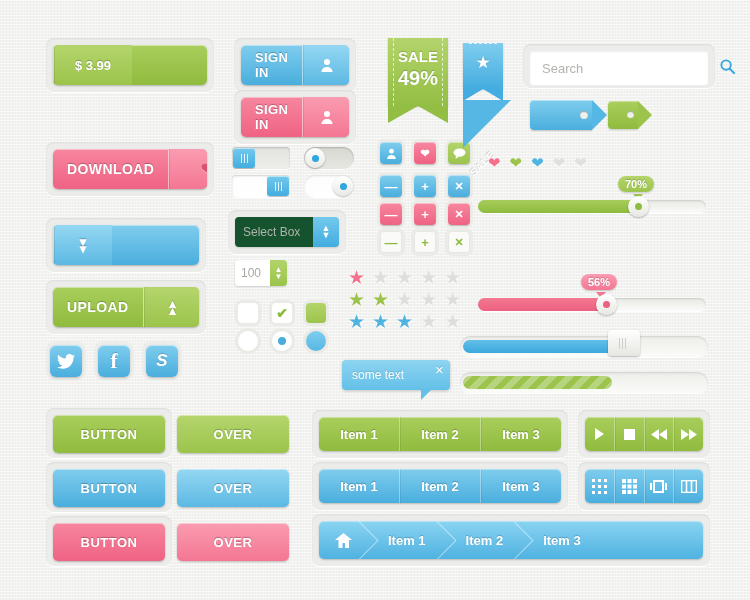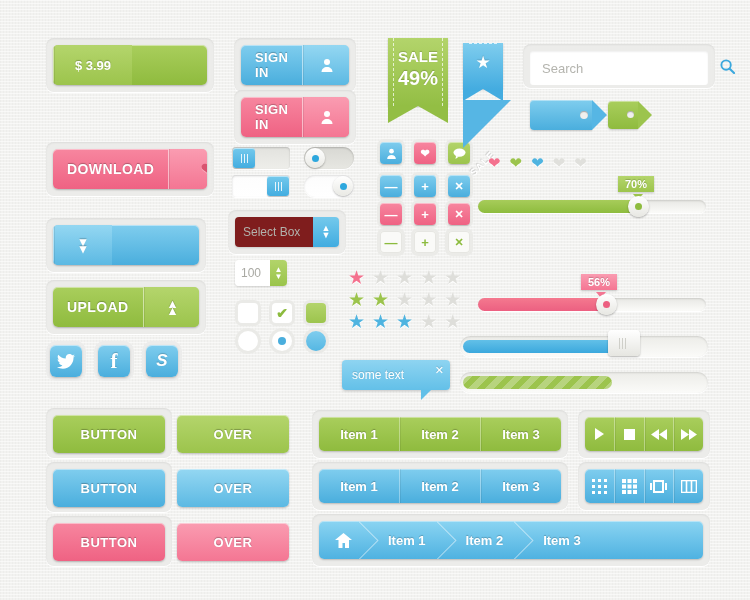--- a/index.html
+++ b/index.html
@@ -104,21 +104,21 @@
     box-shadow:0 1px 2px rgba(0,0,0,.3);
     display:flex;align-items:center;justify-content:center;
   }
   .rknob b{width:7px;height:7px;border-radius:50%;background:#2da7dd;display:block;}
 
   
   .selbox{
     display:flex;height:30px;border-radius:4px;overflow:hidden;width:100px;
     box-shadow:0 1px 2px rgba(0,0,0,.14);cursor:pointer;
   }
-  .selbox .txt{flex:1;background:#7f1d1d;display:flex;align-items:center;padding:8px 8px;font-size:12px;color:#b2b2ac;}
+  .selbox .txt{flex:1;background:#14532d;display:flex;align-items:center;padding:8px 8px;font-size:12px;color:#b2b2ac;}
   .selbox .arw{width:26px;background:linear-gradient(#74c9ec,#41ace0);display:flex;flex-direction:column;
                align-items:center;justify-content:center;color:#fff;line-height:7px;font-size:9px;}
   .spin{display:flex;height:26px;width:52px;border-radius:4px;overflow:hidden;box-shadow:0 1px 2px rgba(0,0,0,.14);cursor:pointer;}
   .spin .txt{flex:1;background:#fff;display:flex;align-items:center;padding:0 6px;font-size:12px;color:#a9a9a3;}
   .spin .arw{width:17px;background:linear-gradient(#b2d46a,#9ac44b);display:flex;flex-direction:column;
              align-items:center;justify-content:center;color:#fff;line-height:7px;font-size:8px;}
 
   
   .cbx{width:20px;height:20px;border-radius:4px;background:#fff;
        box-shadow:0 0 0 3px #eaeae7, 0 1px 2px rgba(0,0,0,.12);
@@ -203,21 +203,21 @@
   .strack{height:13px;border-radius:7px;background:linear-gradient(#e8e8e4,#fbfbf9);
           box-shadow:inset 0 1px 2px rgba(0,0,0,.13), 0 1px 0 #fff;position:relative;cursor:pointer;}
   .sfill{position:absolute;left:0;top:0;bottom:0;border-radius:7px;}
   .sfill.green{background:linear-gradient(#a7cc5a,#8ebc3e);}
   .sfill.blue{background:linear-gradient(#62c0e8,#3ba8dd);}
   .sfill.pink{background:linear-gradient(#f4798f,#ec6081);}
   .knob{position:absolute;top:-4px;width:21px;height:21px;border-radius:50%;
         background:linear-gradient(#ffffff,#e7e7e2);box-shadow:0 1px 2px rgba(0,0,0,.3);
         display:flex;align-items:center;justify-content:center;cursor:pointer;}
   .knob b{width:7px;height:7px;border-radius:50%;display:block;}
-  .bubble{position:absolute;padding:2px 7px;border-radius:0;color:#fff;font-size:11px;font-weight:bold;
+  .bubble{position:absolute;padding:2px 7px;border-radius:8px;color:#fff;font-size:11px;font-weight:bold;
           text-shadow:0 -1px 1px rgba(0,0,0,.2);box-shadow:0 1px 2px rgba(0,0,0,.2);}
   .bubble:after{content:"";position:absolute;left:50%;margin-left:-5px;bottom:-5px;width:0;height:0;
           border-left:5px solid transparent;border-right:5px solid transparent;}
   .gripbar{position:absolute;top:-6px;width:32px;height:26px;border-radius:4px;
            background:linear-gradient(#ffffff,#e6e6e1);box-shadow:0 1px 2px rgba(0,0,0,.28);
            display:flex;align-items:center;justify-content:center;cursor:pointer;}
   .gripbar i{width:9px;height:11px;display:block;
            background:repeating-linear-gradient(90deg,#cfcfc9 0 1px,transparent 1px 3px);}
   .bigtrack{height:21px;border-radius:11px;background:linear-gradient(#ececE8,#fbfbf9);
             box-shadow:inset 0 1px 2px rgba(0,0,0,.12), 0 1px 0 #fff;position:relative;}

